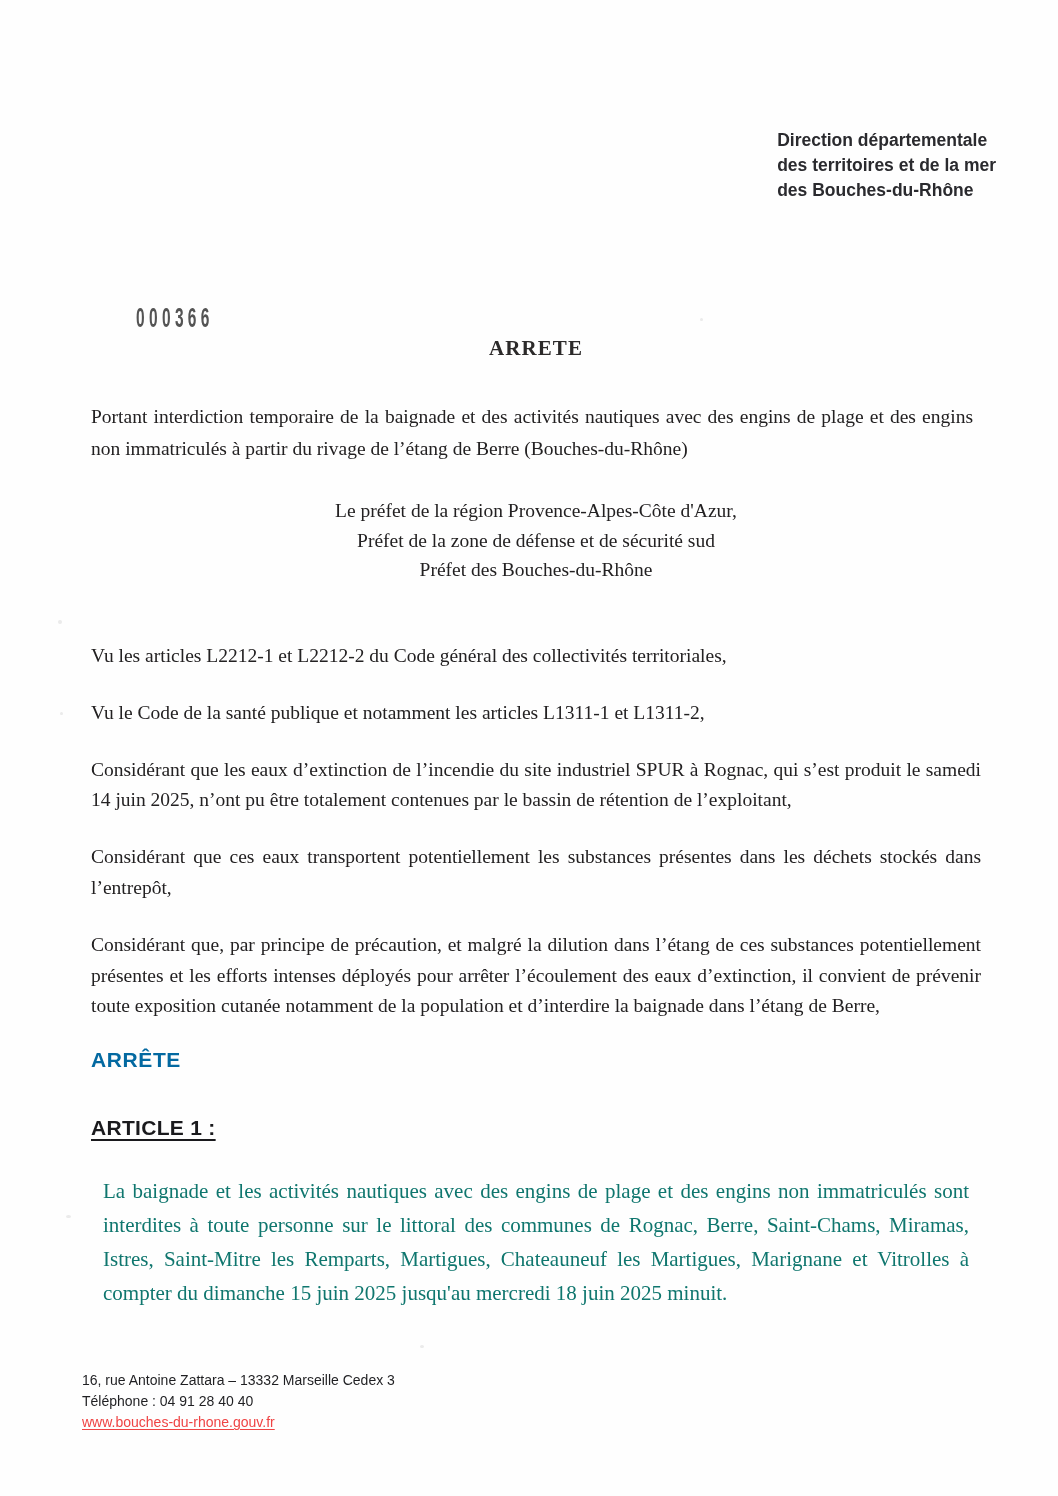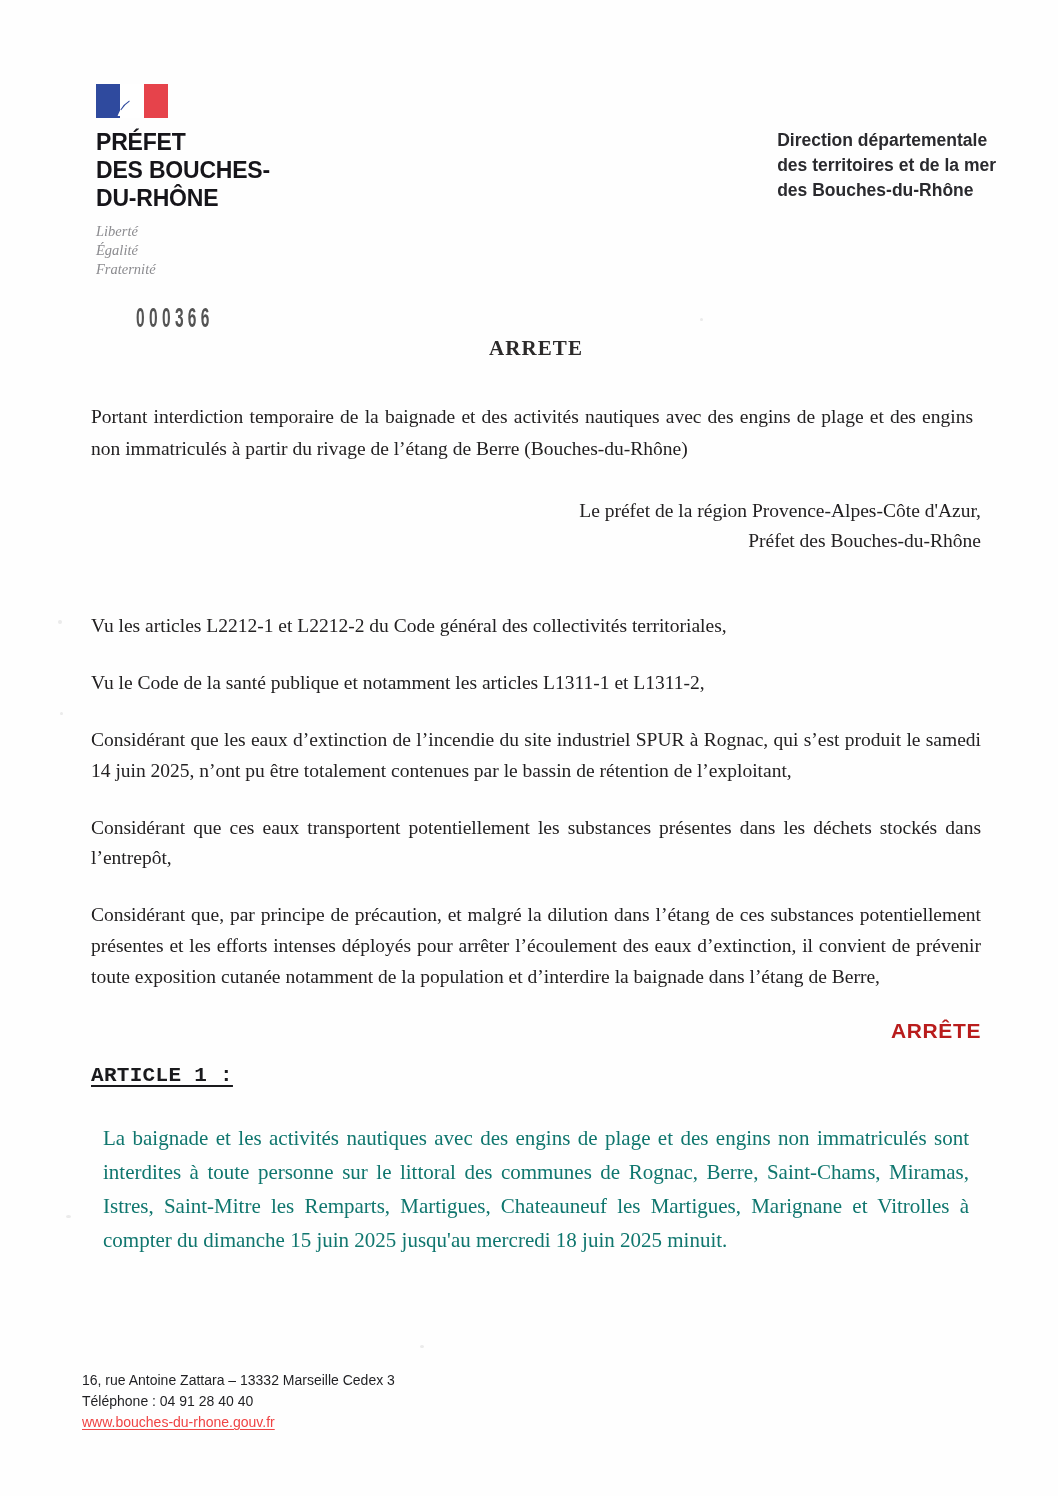--- a/index.html
+++ b/index.html
@@ -110,48 +110,48 @@
 
   .subject {
     font-size: 19.5px;
     line-height: 1.62;
     text-align: justify;
     margin: 0 8px 32px 0;
     color: #232122;
   }
 
   .prefect-titles {
-    text-align: right;
+    text-align: center;
     font-size: 19.5px;
     line-height: 1.52;
     margin: 0 0 56px 0;
     color: #232122;
   }
 
   .clause {
     font-size: 19.5px;
     line-height: 1.58;
     margin: 0 0 26px 0;
     color: #232122;
   }
   .clause.justified { text-align: justify; }
   .clause.last { margin-bottom: 48px; }
 
   .arrete-decision {
-    text-align: right;
+    text-align: left;
     font-family: "Liberation Sans", sans-serif;
     font-weight: bold;
     font-size: 21px;
     letter-spacing: 0.6px;
-    color: #b91c1c;
-    margin: 8px 0 21px 0;
+    color: #0369a1;
+    margin: 8px 0 44px 0;
   }
 
   .article-heading {
-    font-family: Liberation Mono, monospace;
+    font-family: Liberation Sans, sans-serif;
     font-weight: bold;
     font-size: 21px;
     letter-spacing: 0.3px;
     color: #1a1a1d;
     text-decoration: underline;
     text-underline-offset: 4px;
     margin: 0 0 34px 0;
   }
 
   .article-body {
@@ -190,59 +190,38 @@
 <body>
 
 <div class="page">
 
   <div class="speck" style="left:58px;top:620px;width:4px;height:4px;"></div>
   <div class="speck" style="left:60px;top:712px;width:3px;height:3px;"></div>
   <div class="speck" style="left:66px;top:1215px;width:5px;height:3px;"></div>
   <div class="speck" style="left:700px;top:318px;width:3px;height:3px;"></div>
   <div class="speck" style="left:420px;top:1345px;width:4px;height:3px;"></div>
 
-  <div class="header-block">
-    <div class="flag">
-      <div class="blue"></div>
-      <div class="white"></div>
-      <div class="red"></div>
-      <svg class="marianne" viewBox="0 0 40 30" preserveAspectRatio="none">
-        <path d="M2,30 C6,22 10,18 16,14 C20,11 24,9 26,4 C27,7 25,11 22,14 C27,12 31,9 34,5
-                 C34,11 30,16 24,20 C19,23 14,26 11,30 Z" fill="#ffffff"></path>
-        <path d="M6,24 C9,20 13,17 17,15" stroke="#2f4a9e" stroke-width="1.2" fill="none"></path>
-      </svg>
-    </div>
-    <div class="prefet-name">
-      <div>PRÉFET</div>
-      <div>DES BOUCHES-</div>
-      <div>DU-RHÔNE</div>
-    </div>
-    <div class="motto">
-      <div>Liberté</div>
-      <div>Égalité</div>
-      <div>Fraternité</div>
-    </div>
-  </div>
 
   <div class="direction-block">
     <div>Direction départementale</div>
     <div>des territoires et de la mer</div>
     <div>des Bouches-du-Rhône</div>
   </div>
 
   <div class="stamp-number">000366</div>
 
   <div class="content">
 
     <div class="title-arrete">ARRETE</div>
 
     <p class="subject">Portant interdiction temporaire de la baignade et des activités nautiques avec des engins de plage et des engins non immatriculés à partir du rivage de l’étang de Berre (Bouches-du-Rhône)</p>
 
     <div class="prefect-titles">
       <div>Le préfet de la région Provence-Alpes-Côte d'Azur,</div>
+      <div>Préfet de la zone de défense et de sécurité sud</div>
       <div>Préfet des Bouches-du-Rhône</div>
     </div>
 
     <p class="clause">Vu les articles L2212-1 et L2212-2 du Code général des collectivités territoriales,</p>
     <p class="clause">Vu le Code de la santé publique et notamment les articles L1311-1 et L1311-2,</p>
     <p class="clause justified">Considérant que les eaux d’extinction de l’incendie du site industriel SPUR à Rognac, qui s’est produit le samedi 14 juin 2025, n’ont pu être totalement contenues par le bassin de rétention de l’exploitant,</p>
     <p class="clause justified">Considérant que ces eaux transportent potentiellement les substances présentes dans les déchets stockés dans l’entrepôt,</p>
     <p class="clause justified">Considérant que, par principe de précaution, et malgré la dilution dans l’étang de ces substances potentiellement présentes et les efforts intenses déployés pour arrêter l’écoulement des eaux d’extinction, il convient de prévenir toute exposition cutanée notamment de la population et d’interdire la baignade dans l’étang de Berre,</p>
 
     <div class="arrete-decision">ARRÊTE</div>

